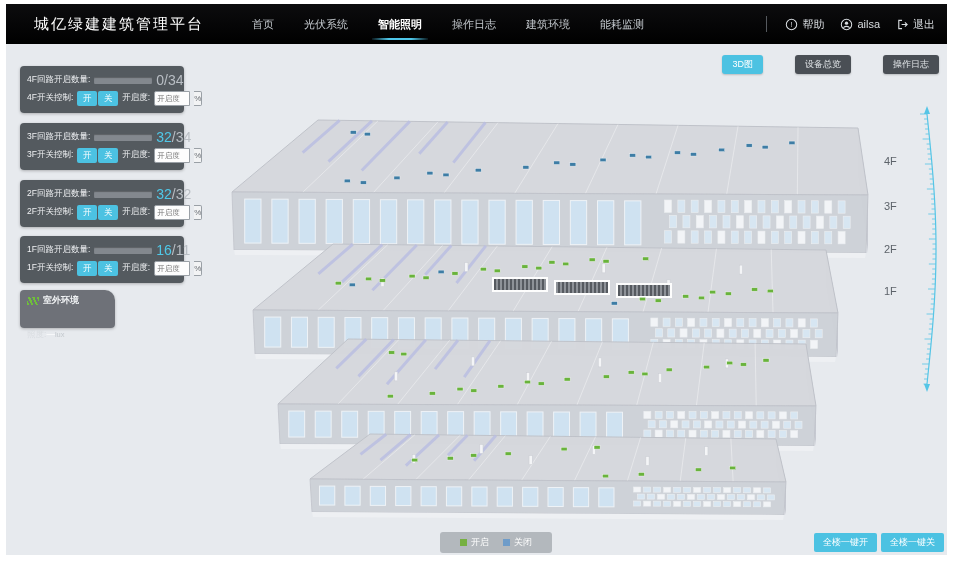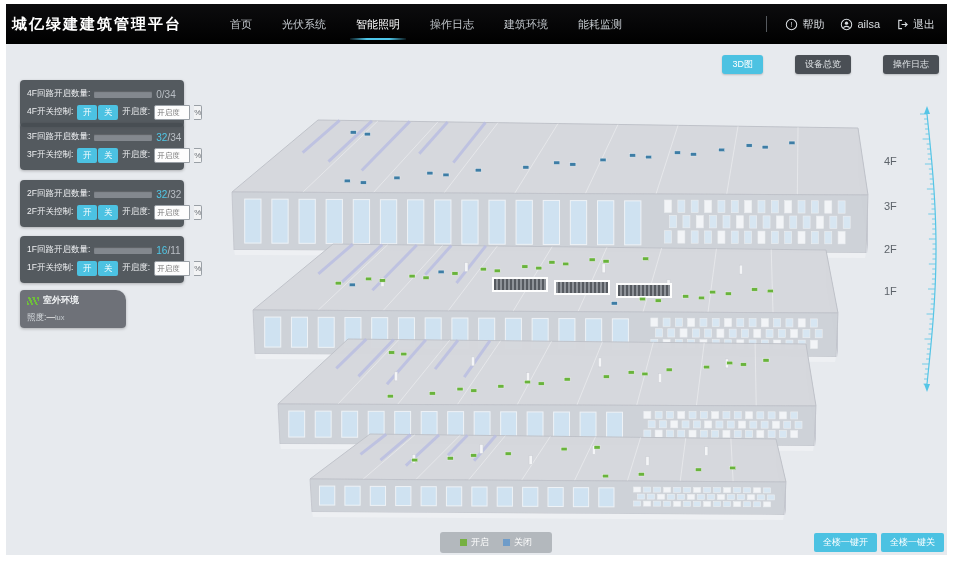--- a/index.html
+++ b/index.html
@@ -1,54 +1,54 @@
 <!DOCTYPE html>
 <html><head>
 <meta charset="utf-8">
 <style>
   html,body{margin:0;padding:0;background:#ffffff;font-family:"Liberation Sans","DejaVu Sans",sans-serif;}
   #stage{position:relative;width:953px;height:564px;background:#ffffff;overflow:hidden;}
   #app{position:absolute;left:6px;top:4px;right:6px;bottom:9px;background:#e7eaee;overflow:hidden;}
 
   
   #topbar{position:absolute;left:0;top:0;right:0;height:40px;background:linear-gradient(#0c0c0e,#000);display:flex;align-items:center;color:#d6dade;}
-  .brand{font-size:15px;font-weight:bold;color:#fff;letter-spacing:2px;margin-left:6px;white-space:nowrap;}
+  .brand{font-size:15px;font-weight:normal;color:#fff;letter-spacing:2px;margin-left:28px;white-space:nowrap;}
   nav{display:flex;align-items:center;margin-left:46px;gap:26px;}
   .nav-item{font-size:11px;color:#c3c8cd;padding:6px 2px;cursor:pointer;position:relative;white-space:nowrap;}
-  .nav-item.active{color:#fff;font-weight:normal;}
+  .nav-item.active{color:#fff;font-weight:bold;}
   .nav-item.active::after{content:"";position:absolute;left:-4px;right:-4px;bottom:-2px;height:2px;
     background:linear-gradient(90deg,rgba(80,200,235,.1),#4ec7ea 30%,#4ec7ea 70%,rgba(80,200,235,.1));}
   #user-zone{margin-left:auto;display:flex;align-items:center;gap:16px;margin-right:12px;font-size:11px;color:#d9dde1;}
   .u-item{display:flex;align-items:center;gap:4px;cursor:pointer;white-space:nowrap;}
   .vdiv{width:1px;height:16px;background:#55595e;margin-right:2px;}
   .mini-ico{width:13px;height:13px;display:inline-block;}
 
   
   .fpanel{position:absolute;left:14px;width:164px;height:47px;background:rgba(72,77,83,.92);
     border-radius:4px;box-shadow:0 1px 3px rgba(0,0,0,.25);color:#e8ebee;padding:5px 7px;box-sizing:border-box;}
   .frow{display:flex;align-items:center;height:18px;gap:4px;}
   .flabel{font-size:8.5px;color:#f0f2f4;white-space:nowrap;}
   .bar-track{flex:0 0 58px;height:7px;background:#83888e;border-radius:1px;overflow:hidden;box-shadow:inset 0 1px 1px rgba(0,0,0,.3);}
   .bar-fill{height:100%;background:repeating-linear-gradient(90deg,#41bfe2 0,#41bfe2 3px,rgba(65,191,226,.15) 3px,rgba(65,191,226,.15) 5px);}
-  .bar-count{font-size:10px;white-space:nowrap;}
+  .bar-count{font-size:14px;white-space:nowrap;}
   .bar-count .den{color:#b9bec4;}
   .sw-btn{min-width:20px;height:15px;line-height:15px;text-align:center;background:#4cc2e2;color:#fff;font-size:8.5px;
     border:none;border-radius:2px;padding:0 3px;cursor:pointer;}
   .sw-group{display:flex;gap:1px;}
   .dim-input{width:30px;height:13px;border:1px solid #9aa0a6;border-radius:2px 0 0 2px;font-size:7.5px;padding:0 2px;background:#fdfdfd;color:#555;}
   .pct-btn{height:15px;width:16px;background:#f2f3f4;border:1px solid #9aa0a6;border-left:none;border-radius:0 2px 2px 0;
     font-size:8px;color:#6a6f75;cursor:pointer;padding:0;}
 
   
-  #outdoor{position:absolute;left:14px;top:286px;width:106px;height:38px;background:rgba(96,100,106,.9);
+  #outdoor{position:absolute;left:14px;top:286px;width:95px;height:38px;background:rgba(96,100,106,.9);
     border-radius:4px 10px 4px 4px;color:#f0f2f4;box-shadow:0 1px 3px rgba(0,0,0,.25);padding:4px 7px;box-sizing:border-box;}
   #outdoor .hd{display:flex;align-items:center;gap:4px;font-size:9px;font-weight:bold;}
   .stripes{display:inline-block;width:12px;height:8px;
     background:repeating-linear-gradient(65deg,#6fbf3a 0,#6fbf3a 2px,transparent 2px,transparent 4px);}
-  #outdoor .row{margin-top:5px;font-size:8.5px;color:#d8dce0;display:flex;align-items:baseline;}
+  #outdoor .row{margin-top:22px;font-size:8.5px;color:#d8dce0;display:flex;align-items:baseline;}
   #outdoor .val{color:#fff;}
   #outdoor .unit{font-size:7.5px;color:#c3c8cd;}
 
   
   #view-btns{position:absolute;right:8px;top:51px;display:flex;gap:8px;}
   .vbtn{height:19px;line-height:19px;padding:0 10px;font-size:9px;border:none;border-radius:3px;cursor:pointer;
     background:#4a4f55;color:#dfe3e6;box-shadow:0 1px 2px rgba(0,0,0,.2);margin-left:24px;}
   .vbtn.active{background:#4cc2e2;color:#fff;}
 
   
@@ -105,21 +105,21 @@
       <div class="u-item">
         <svg class="mini-ico" viewBox="0 0 14 14">
           <path d="M6.5 2.5 H3 V11.5 H6.5" fill="none" stroke="#d9dde1" stroke-width="1.2"></path>
           <path d="M6 7 H12 M9.6 4.6 L12 7 L9.6 9.4" fill="none" stroke="#d9dde1" stroke-width="1.2"></path>
         </svg>
         <span>退出</span>
       </div>
     </div>
   </header>
 
-  <div class="fpanel" style="top:76px">
+  <div class="fpanel" style="top:62px">
     <div class="frow">
       <span class="flabel">4F回路开启数量:</span>
       <span class="bar-track"><span class="bar-fill" style="width:0%"></span></span>
       <span class="bar-count"><span style="color:#b9bec4">0</span><span class="den">/34</span></span>
     </div>
     <div class="frow">
       <span class="flabel">4F开关控制:</span>
       <span class="sw-group">
             <button class="sw-btn">开</button>
             <button class="sw-btn">关</button>

